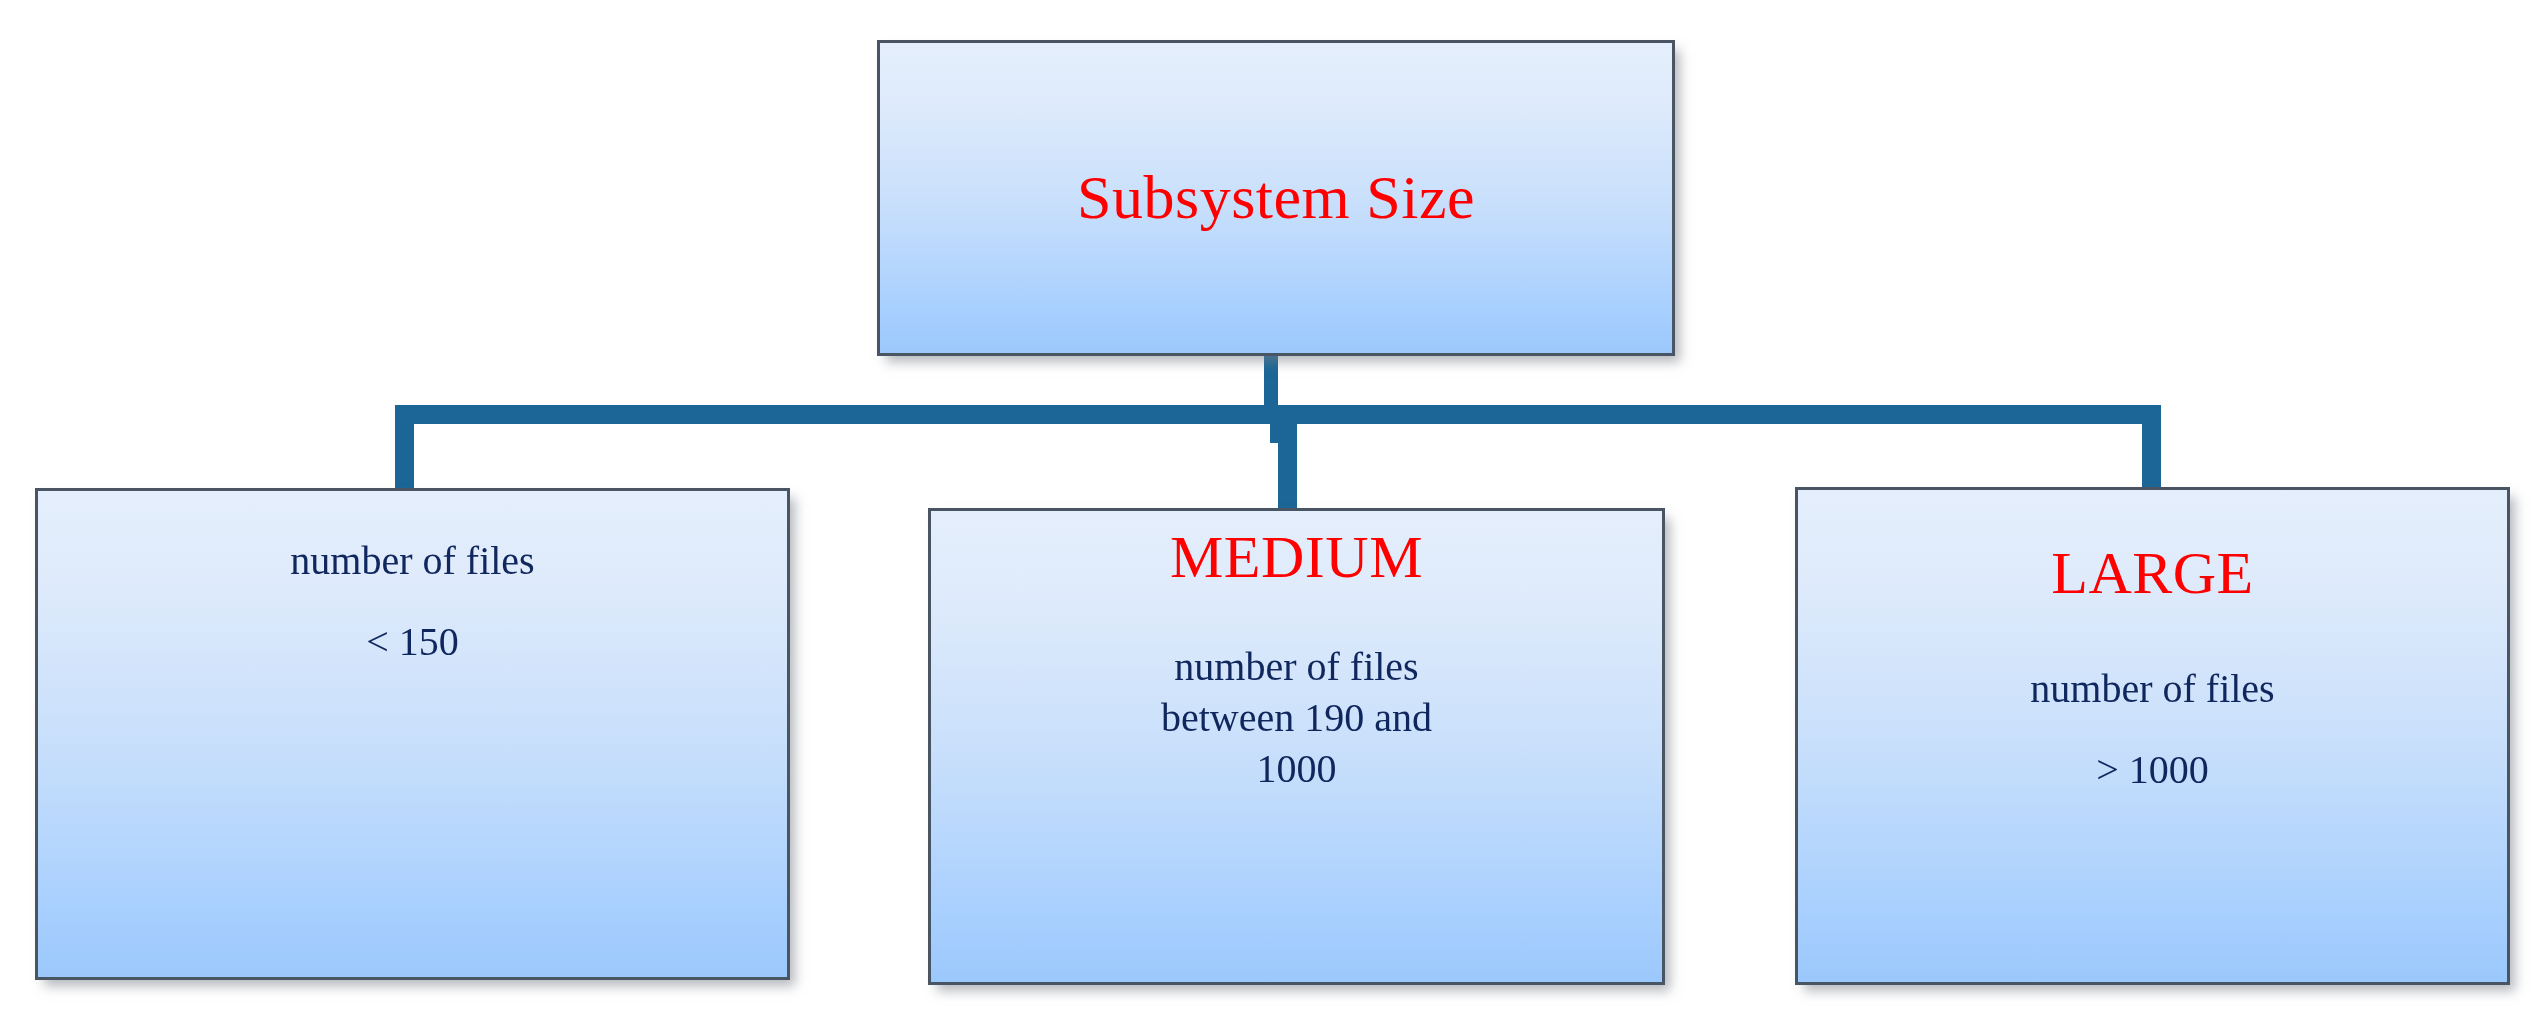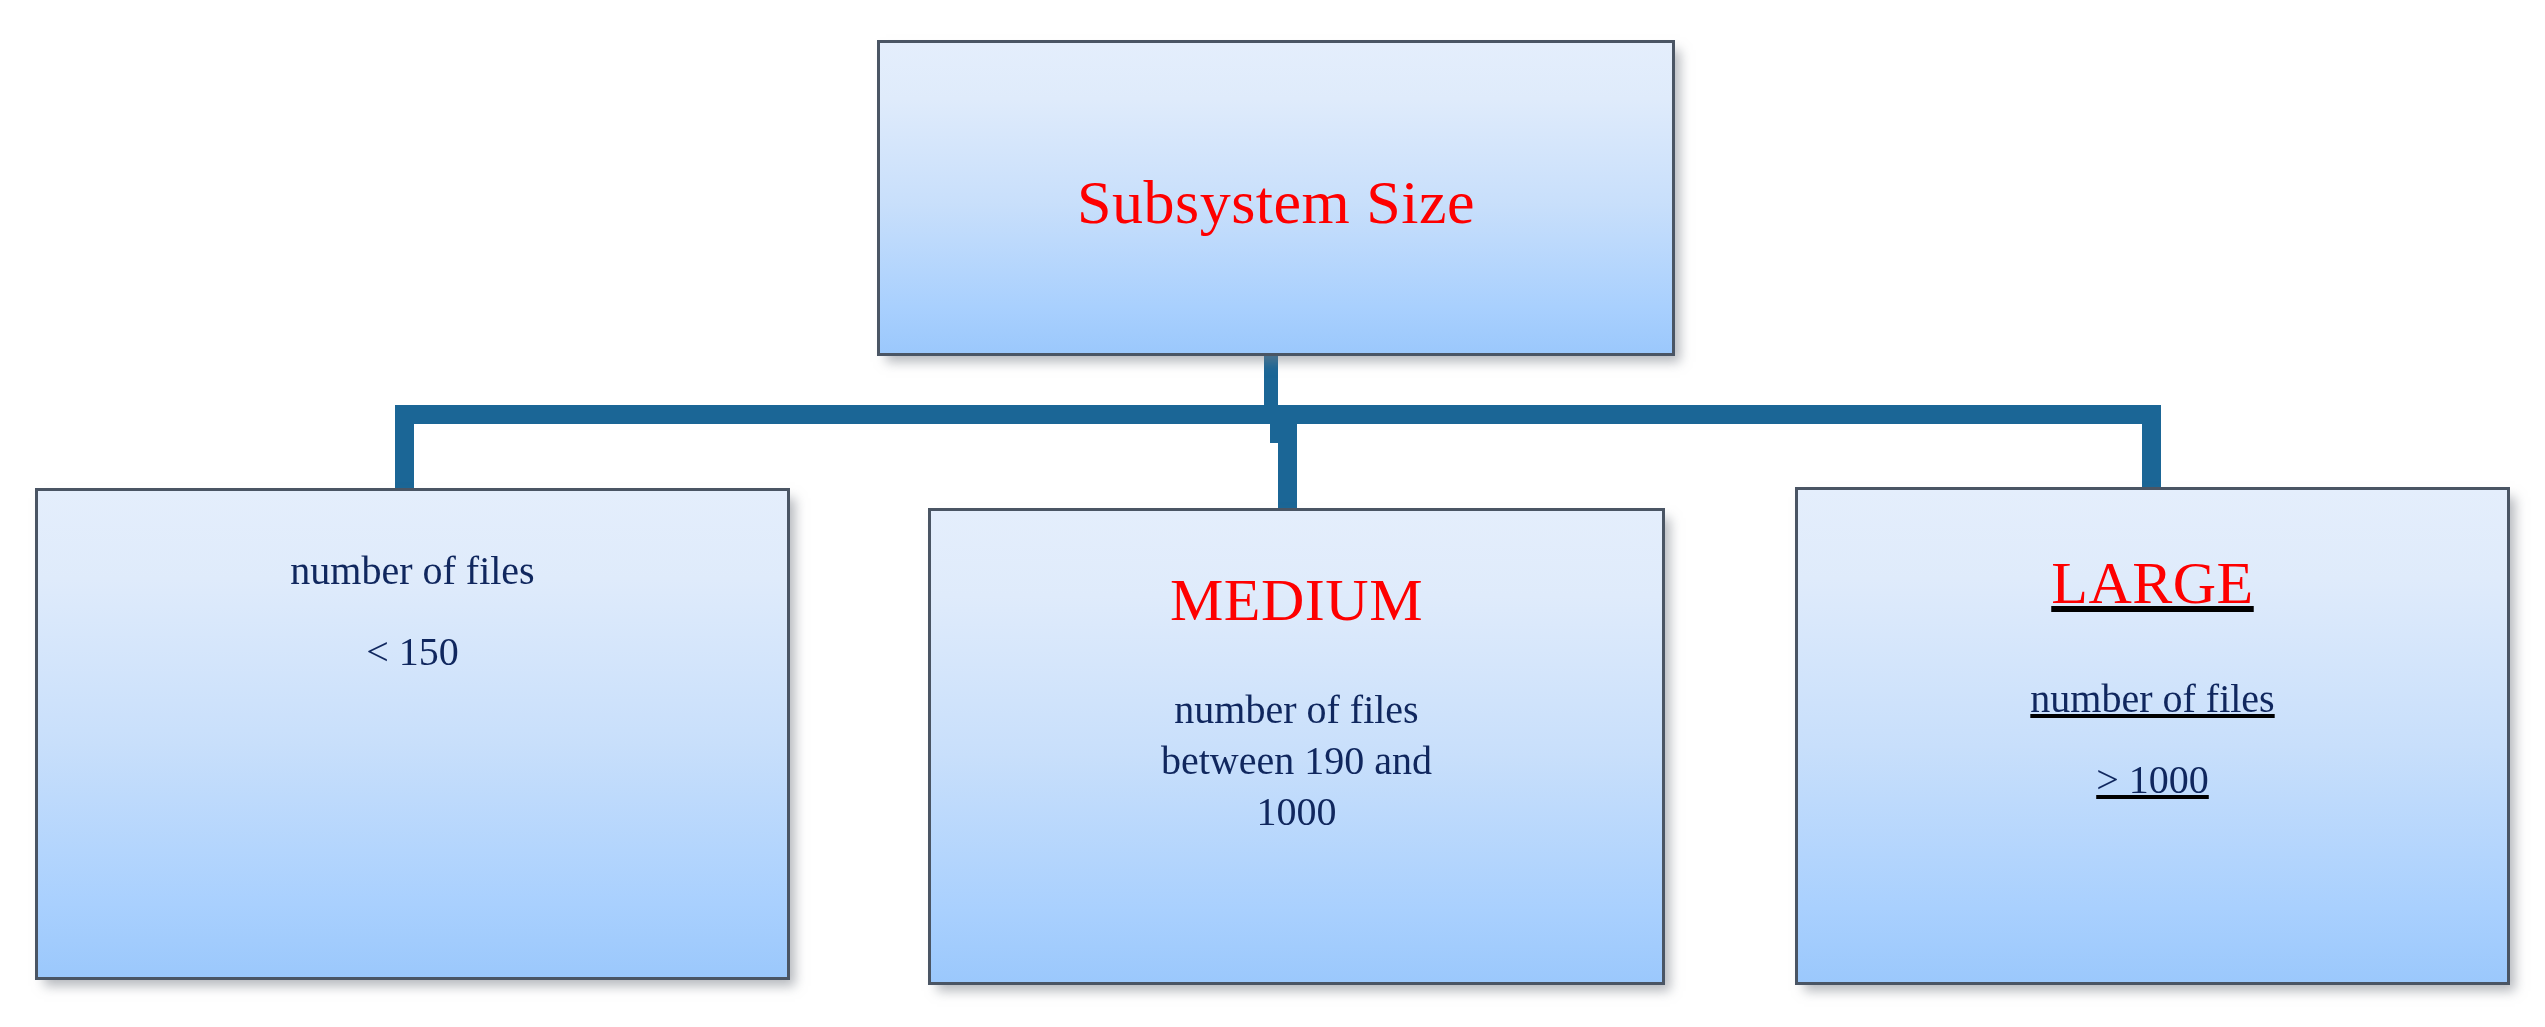--- a/index.html
+++ b/index.html
@@ -37,21 +37,20 @@
     justify-content: flex-start;
     text-align: center;
     line-height: 1.18;
   }
 
   .node-inner {
     width: 100%;
     display: flex;
     flex-direction: column;
     align-items: center;
-    margin-top: 10px;
   }
 
   .title-red {
     color: #fe0000;
     font-size: 60px;
     letter-spacing: 0.5px;
     white-space: nowrap;
   }
 
   .body-navy {
@@ -81,33 +80,32 @@
   }
   #node-small .title-red   { margin-bottom: 52px; }
   #node-small .body-navy   { margin-bottom: 34px; }
 
   
   #node-medium {
     left: 928px;
     top: 508px;
     width: 737px;
     height: 477px;
-    padding-top: 44px;
+    padding-top: 11px;
   }
   #node-medium .title-red  { margin-bottom: 48px; }
   #node-medium .body-navy  { line-height: 1.28; }
 
   
   #node-large {
     left: 1795px;
     top: 487px;
     width: 715px;
     height: 498px;
     padding-top: 48px;
-    text-decoration: underline;
   }
   #node-large .title-red   { margin-bottom: 56px; }
   #node-large .body-navy   { margin-bottom: 34px; }
 
   
   
   #conn-root-stem {
     left: 1264px;
     top: 352px;
     width: 14px;

